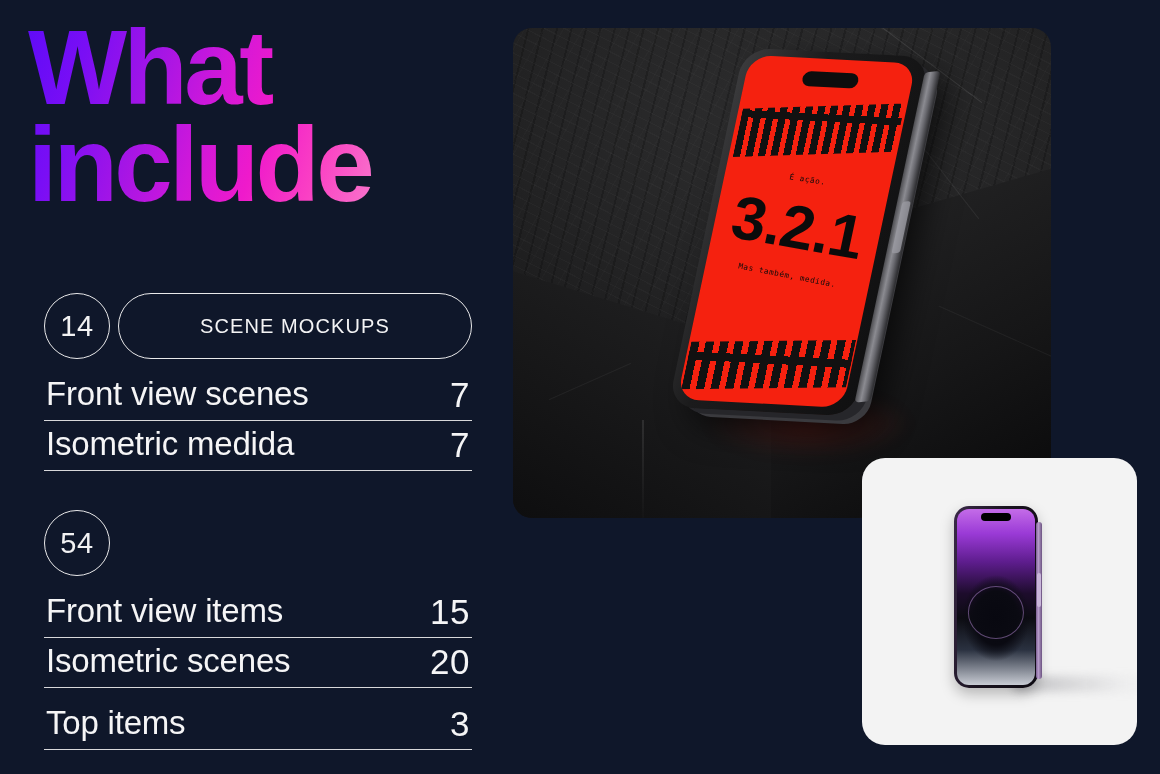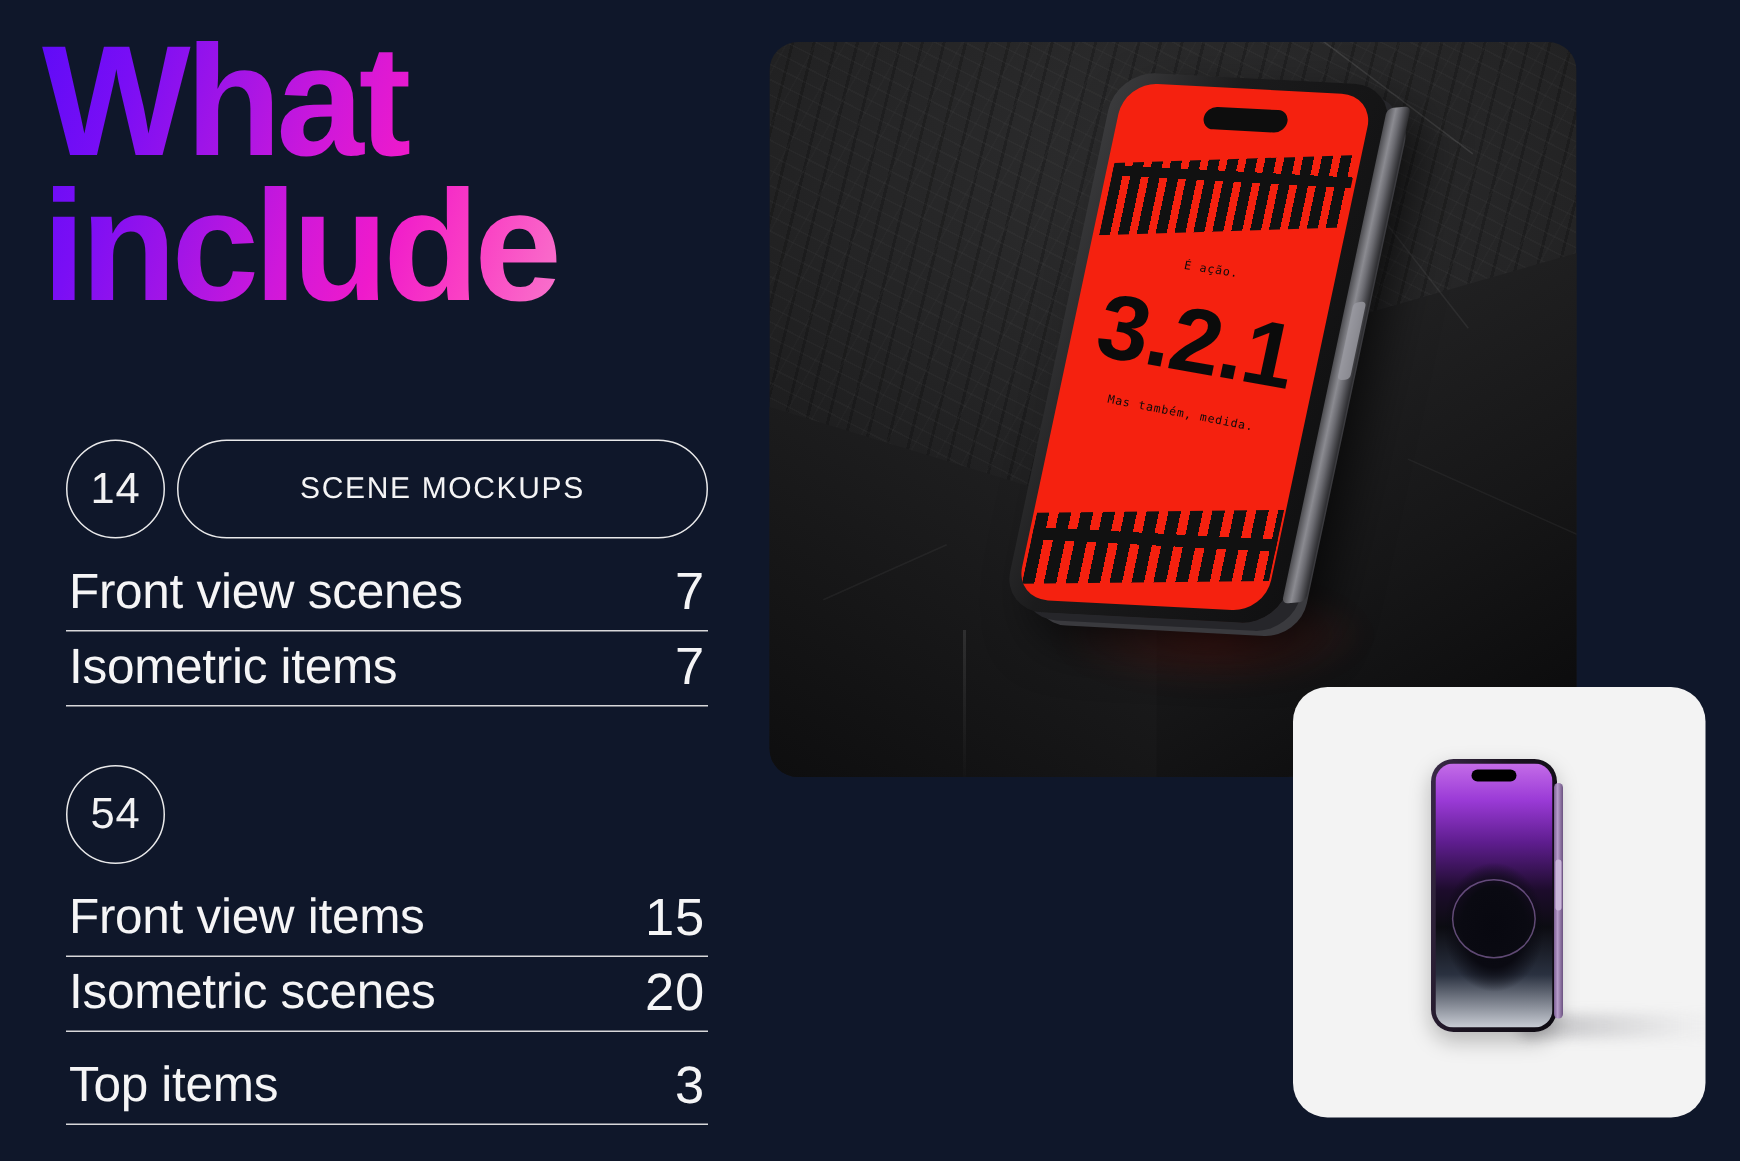--- a/index.html
+++ b/index.html
@@ -222,21 +222,21 @@
       <div class="badge-row">
         <div class="count-circle">14</div>
         <div class="pill">SCENE MOCKUPS</div>
       </div>
       <div class="rows">
         <div class="row">
           <span class="row-label">Front view scenes</span>
           <span class="row-value">7</span>
         </div>
         <div class="row">
-          <span class="row-label">Isometric items</span>
+          <span class="row-label">Isometric medida</span>
           <span class="row-value">7</span>
         </div>
       </div>
     </div>
 
     <div class="group group-2">
       <div class="badge-row">
         <div class="count-circle">54</div>
       </div>
       <div class="rows">

